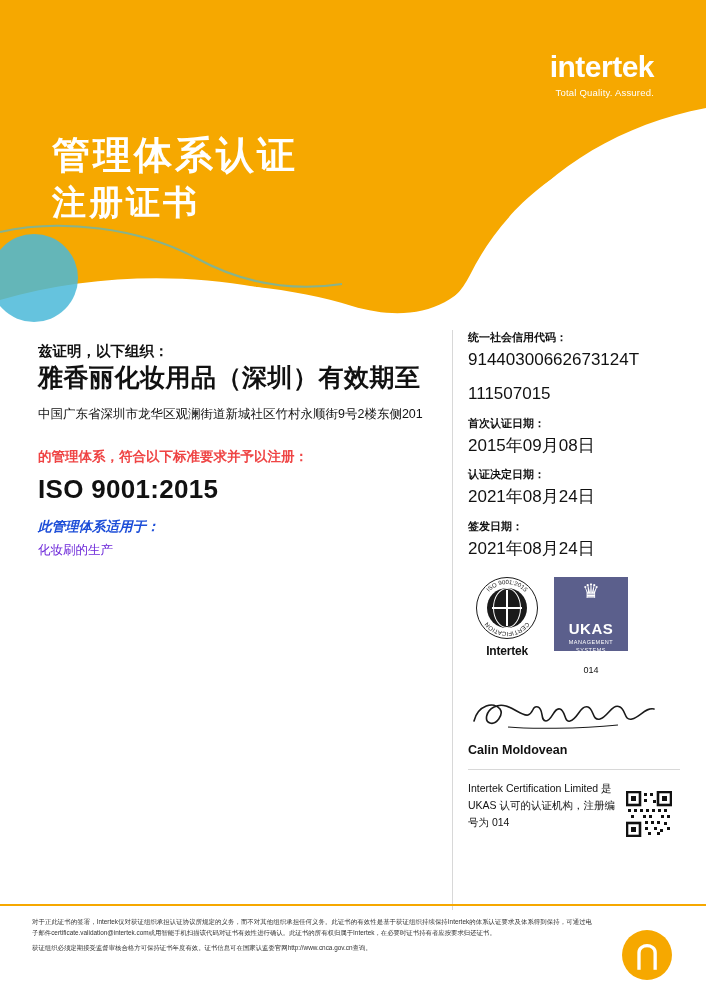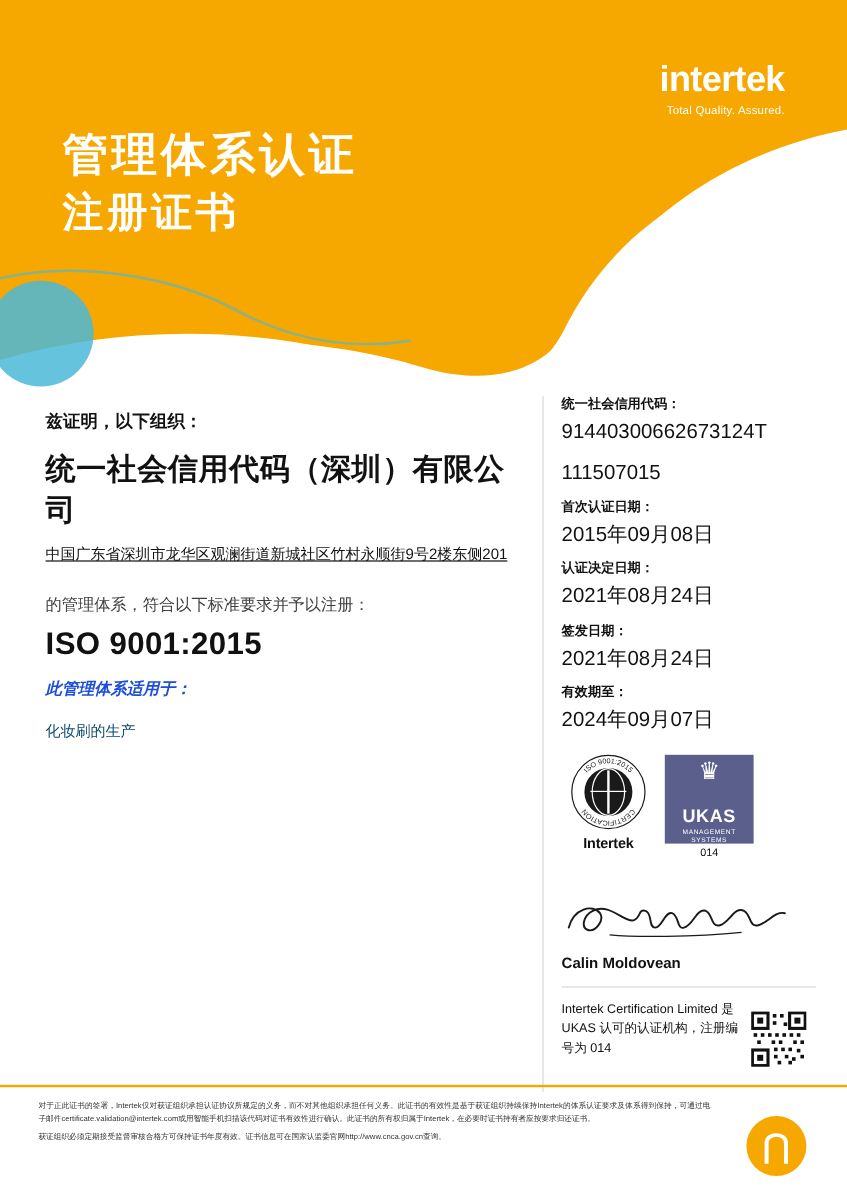--- a/index.html
+++ b/index.html
@@ -42,21 +42,21 @@
   }
   .brand-tag {
     font-size: 9.5px;
     color: #ffffff;
     letter-spacing: 0.2px;
     margin-top: 5px;
   }
 
   .title-block {
     position: absolute;
-    left: 52px; top: 109px;
+    left: 52px; top: 134px;
     z-index: 4;
   }
   .title-line1 {
     font-size: 38px;
     font-weight: bold;
     color: #ffffff;
     letter-spacing: 3px;
     line-height: 1.15;
   }
   .title-line2 {
@@ -78,60 +78,58 @@
 
   .left-col {
     position: absolute;
     left: 38px; top: 12px;
     width: 400px;
   }
   .lead {
     font-size: 14.5px;
     font-weight: bold;
     color: #111111;
-    margin-bottom: 14px;
   }
   .org-name {
     font-size: 25px;
     font-weight: bold;
     color: #111111;
     line-height: 1.35;
     letter-spacing: 0.5px;
   }
   .org-addr {
     font-size: 12.5px;
     color: #111111;
     margin-top: 10px;
     line-height: 1.5;
-    text-decoration: underline;
   }
   .std-lead {
     font-size: 13.5px;
-    font-weight: normal;
-    color: #404040;
+    font-weight: bold;
+    color: #ef4444;
     margin-top: 24px;
   }
   .std-name {
     font-size: 26px;
     font-weight: bold;
     color: #111111;
     margin-top: 8px;
     letter-spacing: 0.3px;
   }
   .scope-lead {
     font-size: 13.5px;
     font-weight: bold;
     color: #1d4ed8;
     margin-top: 13px;
     font-style: italic;
   }
   .scope-text {
     font-size: 12.5px;
-    color: #0c4a6e;
-    margin-top: 18px;
+    color: #6d28d9;
+    margin-top: 6px;
   }
 
   
   .divider {
     position: absolute;
     left: 452px; top: 0px;
     width: 1px; height: 580px;
     background: #d8d8d8;
   }
   .right-col {
@@ -238,21 +236,21 @@
     margin-top: 19px;
   }
   .ukas-sub {
     font-size: 5.5px;
     letter-spacing: 0.5px;
     line-height: 1.35;
     margin-top: 2px;
   }
   .ukas-num {
     position: absolute;
-    left: 86px; top: 76px;
+    left: 86px; top: 88px;
     width: 74px;
     text-align: center;
     font-size: 9px;
     color: #111111;
   }
 
   
   .sig-area { margin-top: 22px; }
   .sig-img { height: 38px; }
   .sig-name {
@@ -341,21 +339,21 @@
       <div class="title-line2">注册证书</div>
     </div>
   </div>
 
   <div class="body-area">
 
     <div class="divider"></div>
 
     <div class="left-col">
       <div class="lead">兹证明，以下组织：</div>
-      <div class="org-name">统一社会信用代码（深圳）有限公司</div>
+      <div class="org-name">雅香丽化妆用品（深圳）有效期至</div>
       <div class="org-addr">中国广东省深圳市龙华区观澜街道新城社区竹村永顺街9号2楼东侧201</div>
       <div class="std-lead">的管理体系，符合以下标准要求并予以注册：</div>
       <div class="std-name">ISO 9001:2015</div>
       <div class="scope-lead">此管理体系适用于：</div>
       <div class="scope-text">化妆刷的生产</div>
     </div>
 
     <div class="right-col">
 
       <div class="field">
@@ -369,24 +367,20 @@
         <div class="field-label">首次认证日期：</div>
         <div class="field-value">2015年09月08日</div>
       </div>
       <div class="field">
         <div class="field-label">认证决定日期：</div>
         <div class="field-value">2021年08月24日</div>
       </div>
       <div class="field">
         <div class="field-label">签发日期：</div>
         <div class="field-value">2021年08月24日</div>
-      </div>
-      <div class="field">
-        <div class="field-label">有效期至：</div>
-        <div class="field-value">2024年09月07日</div>
       </div>
 
       <div class="logos">
         <div class="intertek-mark">
           <div class="globe-wrap">
             <div class="globe-outer"></div>
             <div class="globe-inner"></div>
             <div class="globe-ell"></div>
             <svg class="ring-text" viewBox="0 0 62 62">
               <defs>

